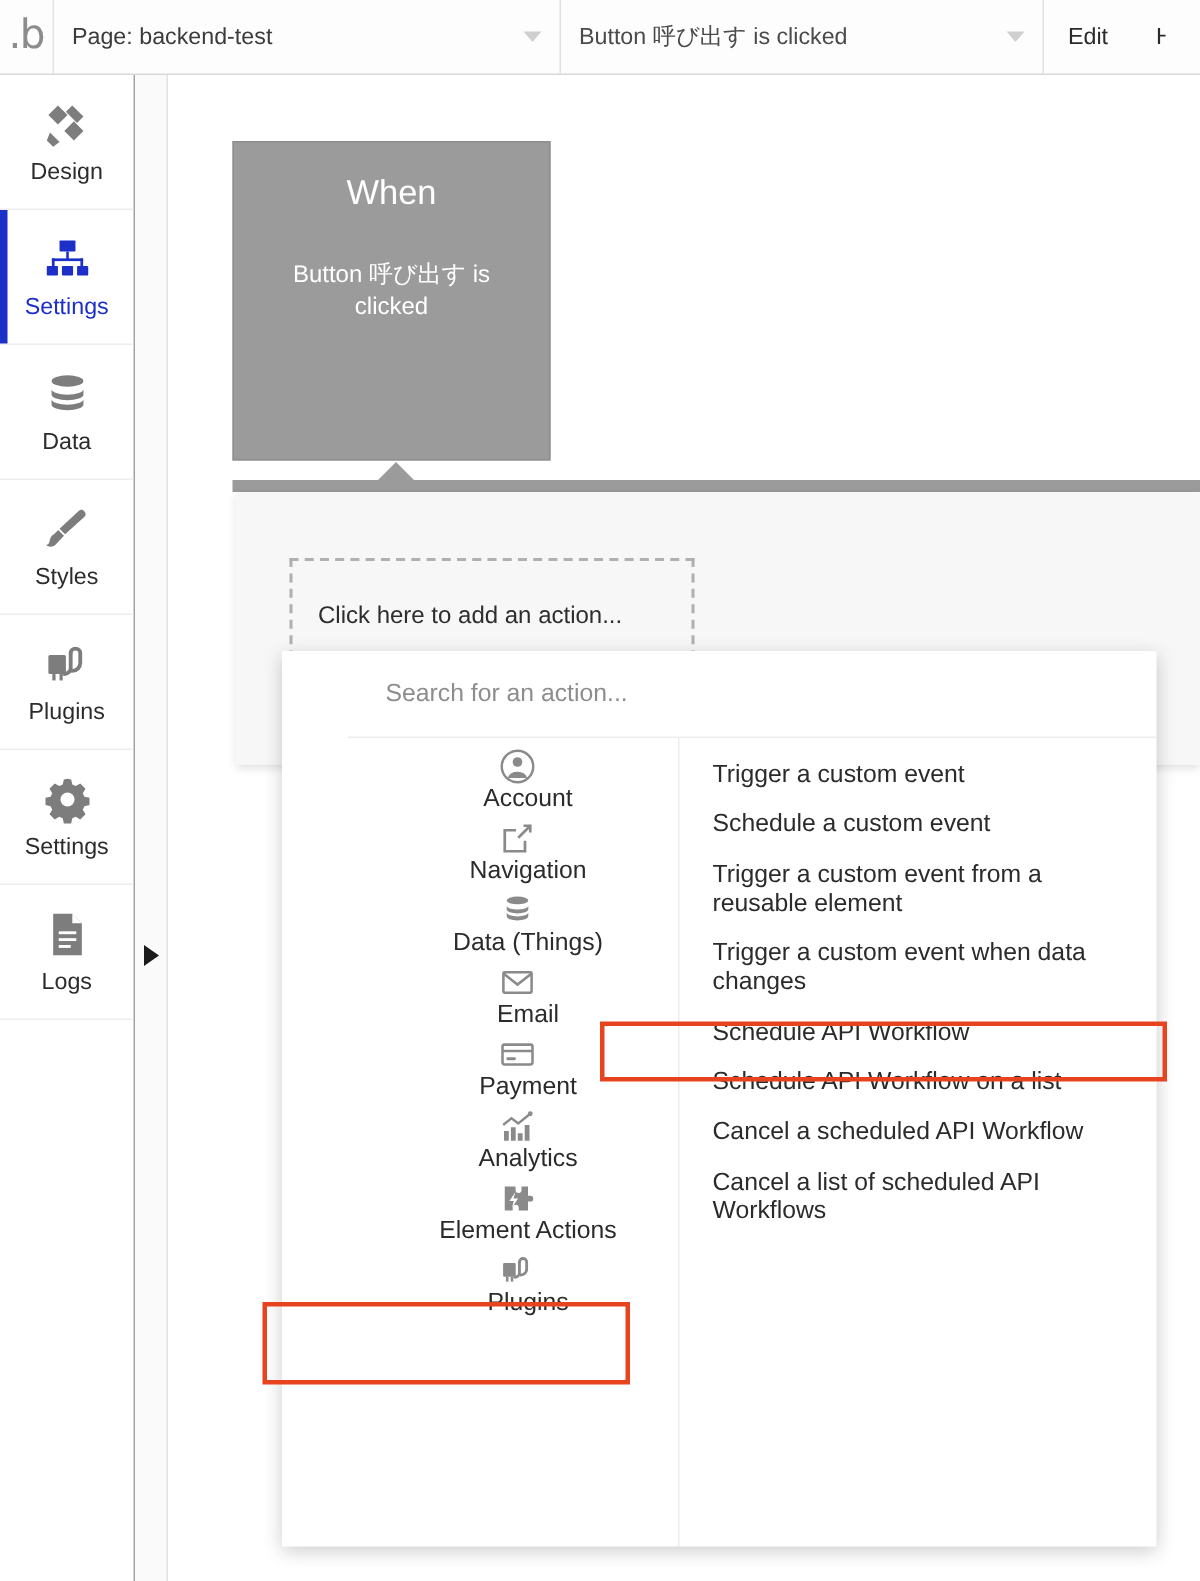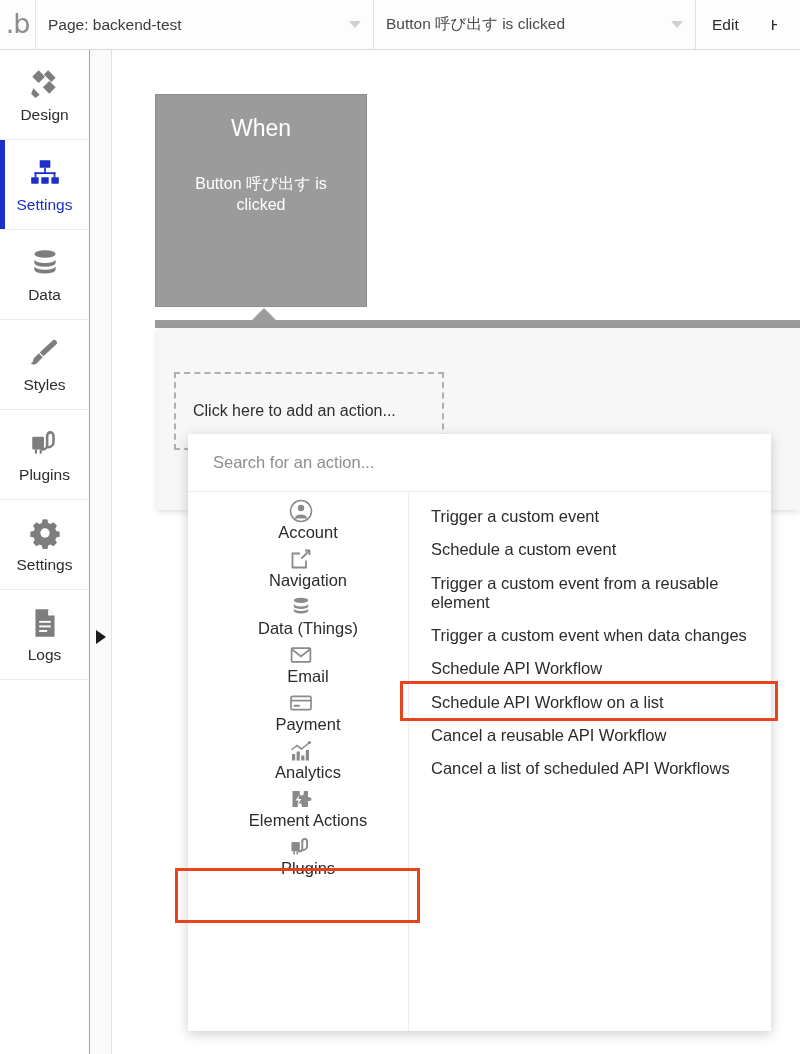--- a/index.html
+++ b/index.html
@@ -140,36 +140,37 @@
   }
 
   
   .action-panel {
     position: absolute; left: 45px; top: 278px;
     width: 643px; height: 182px;
     background: #f7f7f7;
     box-shadow: 0 2px 6px rgba(0,0,0,0.13);
   }
   .add-action-box {
-    position: absolute; left: 17px; top: 44px;
+    position: absolute; left: 36px; top: 44px;
     width: 270px; height: 78px;
     border: 2px dashed #b0b0b0; background: transparent;
     display: flex; align-items: center;
     padding-left: 17px;
     cursor: pointer;
   }
   .add-action-text { font-size: 16px; color: #2e2e2e; }
 
   
   .dropdown {
     position: absolute; left: 188px; top: 434px;
     width: 583px; height: 597px;
     background: #ffffff;
     box-shadow: 0 3px 12px rgba(0,0,0,0.2);
     z-index: 20;
+    padding-left: 44px;
   }
   .dd-search {
     height: 58px; display: flex; align-items: center;
     padding: 0 23px; border-bottom: 1px solid #ededed;
   }
   .dd-search input {
     border: none; outline: none; width: 100%;
     font-family: "Liberation Sans", sans-serif;
     font-size: 16.5px; color: #555; background: transparent;
   }
@@ -459,21 +460,21 @@
         <div class="act-item">
           <span class="act-label">Trigger a custom event when data changes</span>
         </div>
         <div class="act-item">
           <span class="act-label">Schedule API Workflow</span>
         </div>
         <div class="act-item">
           <span class="act-label">Schedule API Workflow on a list</span>
         </div>
         <div class="act-item">
-          <span class="act-label">Cancel a reusable API Workflow</span>
+          <span class="act-label">Cancel a scheduled API Workflow</span>
         </div>
         <div class="act-item">
           <span class="act-label">Cancel a list of scheduled API Workflows</span>
         </div>
       </div>
     </div>
   </div>
 
   <div class="redbox" id="redbox-schedule-api"></div>
   <div class="redbox" id="redbox-custom-events"></div>

